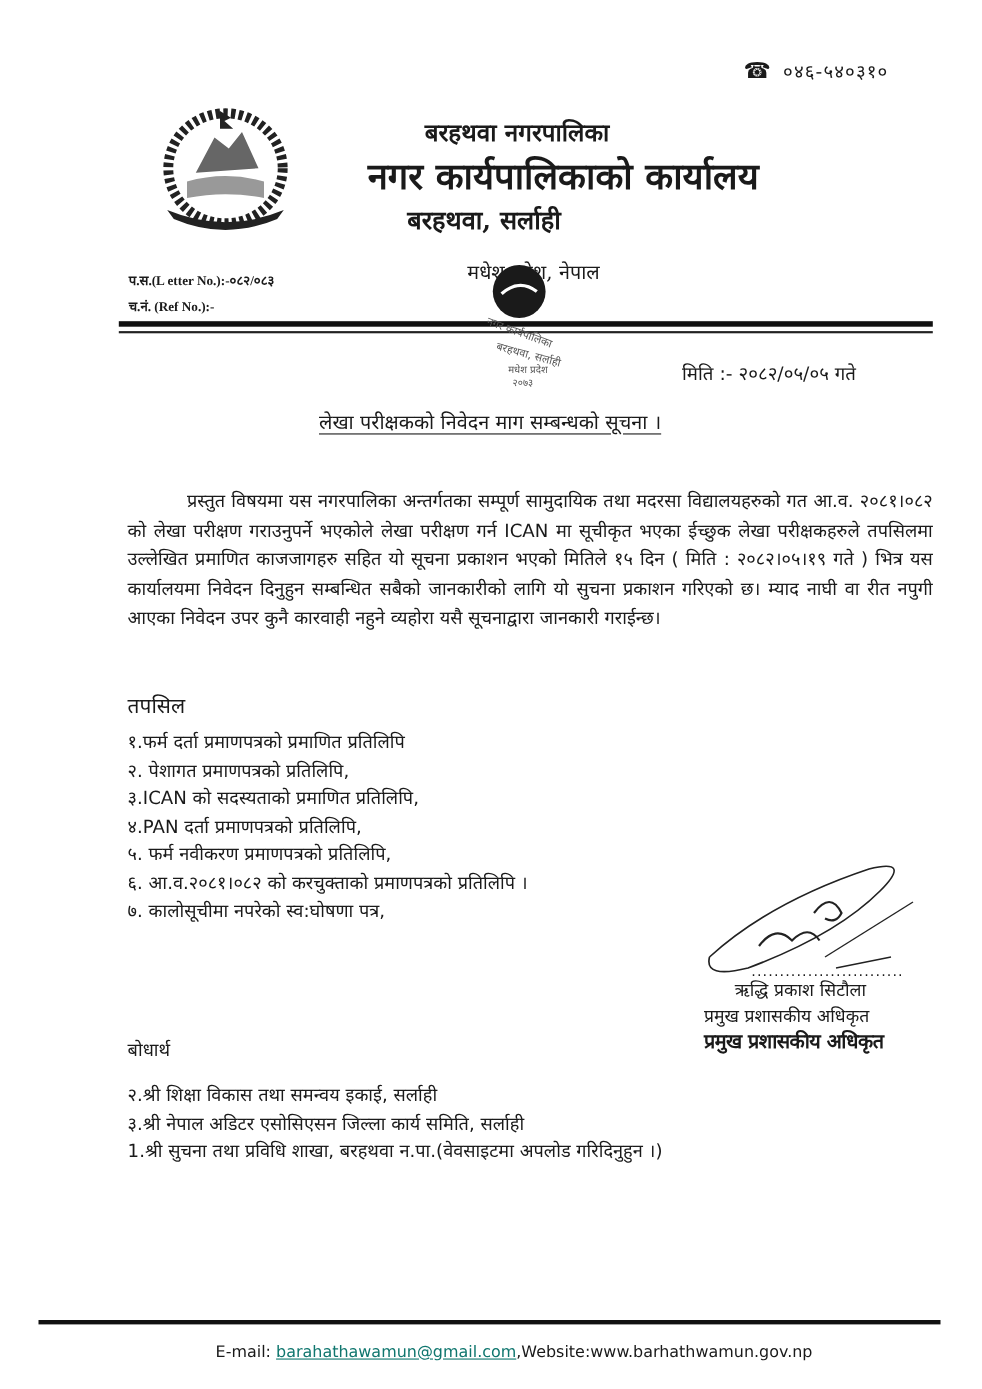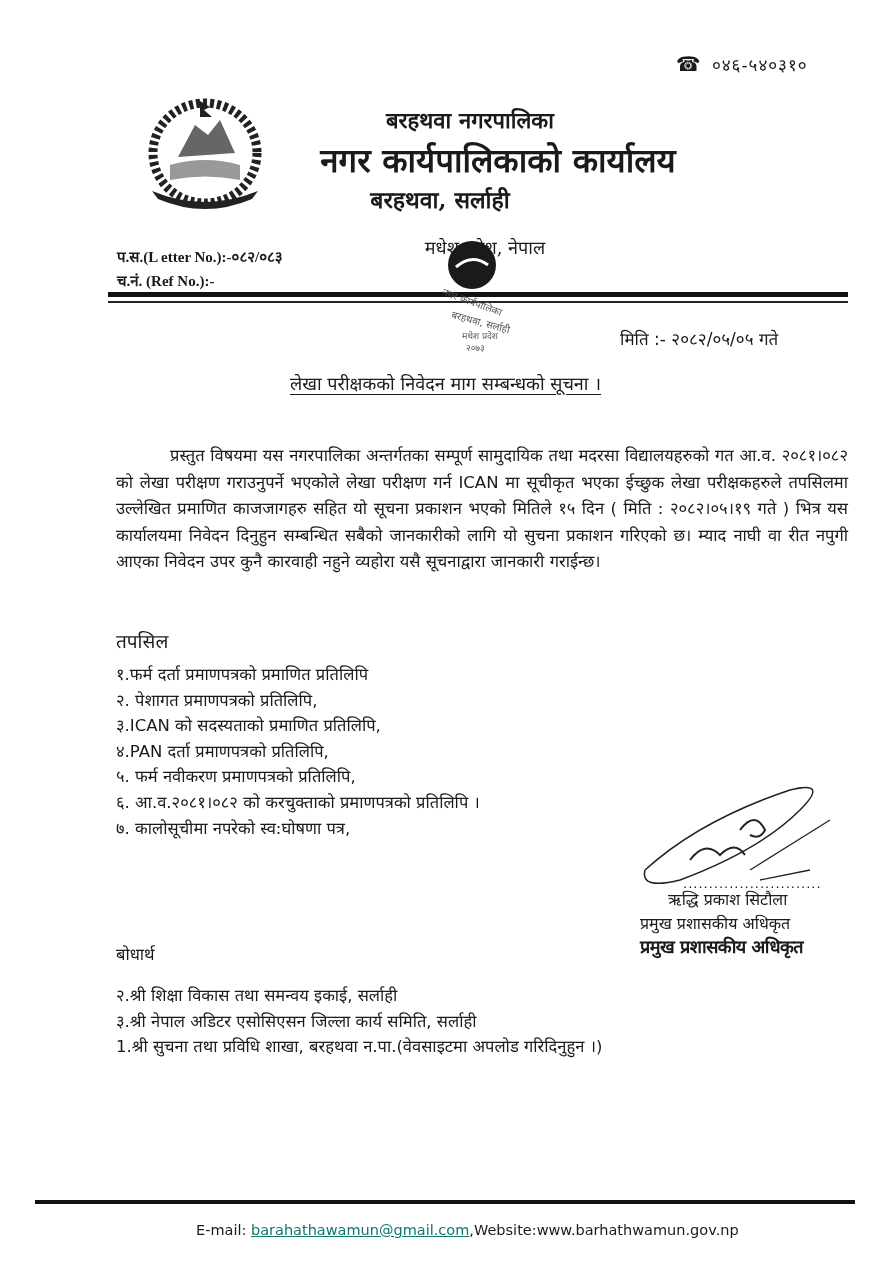--- a/index.html
+++ b/index.html
@@ -4,24 +4,24 @@
 <style>
   html, body { margin:0; padding:0; background:#ffffff; }
   body { width:893px; height:1263px; position:relative; overflow:hidden;
          font-family:"DejaVu Sans", sans-serif; color:#1a1a1a; }
   .abs { position:absolute; }
   .phone { left:676px; top:52px; font-size:17px; letter-spacing:1px; display:flex; align-items:center; gap:10px; }
   .phone .ph-icon { font-size:20px; }
   .emblem { left:140px; top:95px; width:130px; height:118px; }
   .hdr { left:300px; width:470px; text-align:center; font-family:"DejaVu Serif", serif; font-weight:bold; }
   .hdr1 { top:104px; font-size:22px; left:330px; width:280px; }
-  .hdr2 { top:137px; font-size:33px; left:298px; width:400px; }
+  .hdr2 { top:137px; font-size:33px; left:312px; width:400px; }
   .hdr3 { top:183px; font-size:23px; left:340px; width:200px; }
   .hdr4 { top:213px; font-size:18px; font-weight:normal; left:395px; width:180px;margin-top:22px; }
-  .refs { left:117px; font-family:"Liberation Serif", serif; font-weight:bold; font-size:15px; }
+  .refs { left:117px; font-family:"Liberation Serif", serif; font-weight:bold; font-size:12px; }
   .ref1 { top:246px; } .ref2 { top:270px; }
   .rule-thick { left:108px; top:292px; width:740px; height:5px; background:#111; }
   .rule-thin { left:108px; top:301px; width:740px; height:1.5px; background:#222; }
   .stamp { left:410px; top:235px; width:150px; height:120px; }
   .date { left:620px; top:327px; font-size:17px; }
   .subject { left:290px; top:371px; font-size:18px; text-decoration:underline; text-underline-offset:4px; }
   .body-para { left:116px; top:443px; width:732px; font-size:16.5px; line-height:26.5px; text-align:justify; }
   .body-para .indent { display:inline-block; width:54px; }
   .tapsil { left:116px; top:628px; font-size:19px; }
   .list { left:116px; top:662px; font-size:16.5px; line-height:25.6px; }

